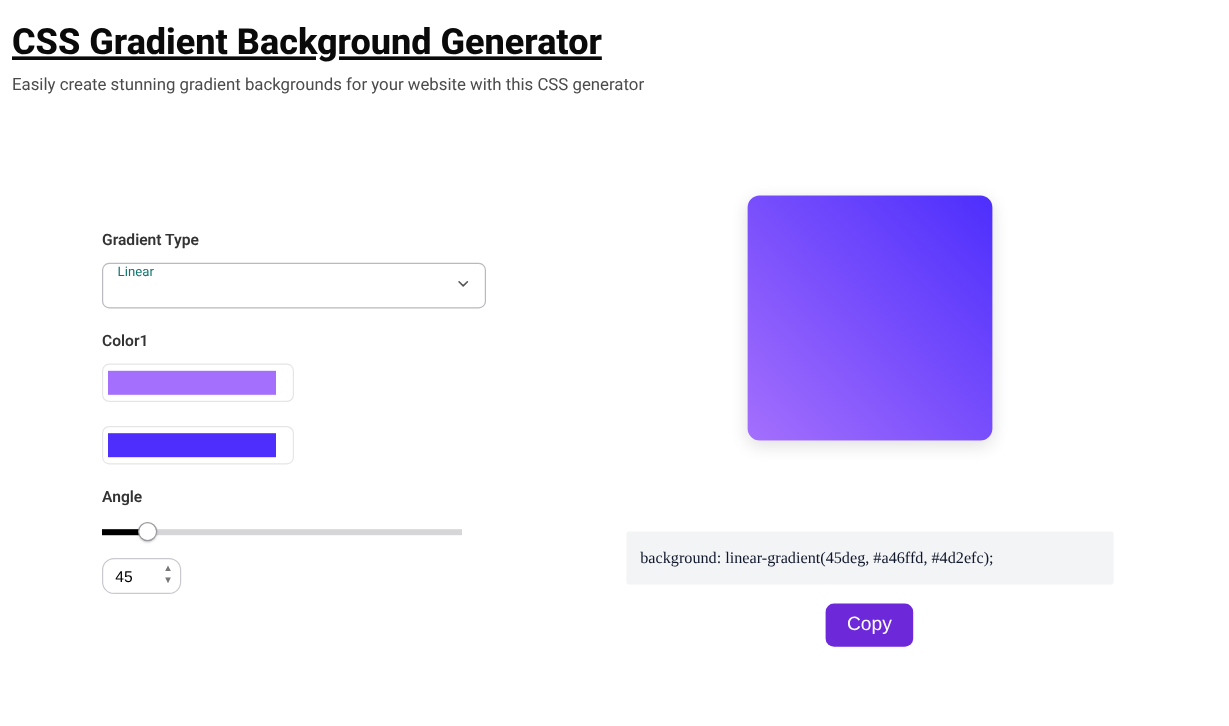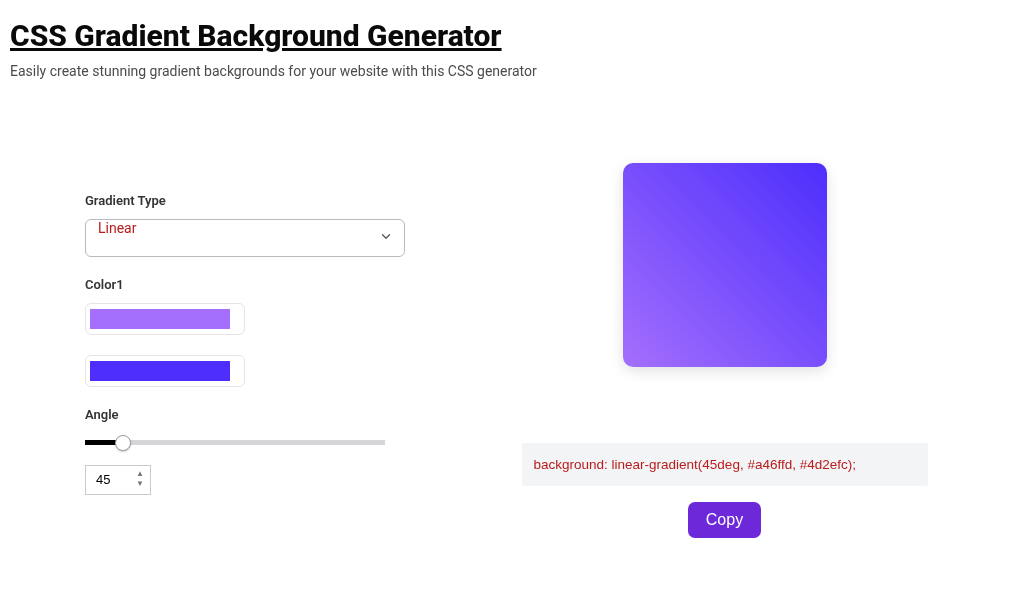--- a/index.html
+++ b/index.html
@@ -48,27 +48,27 @@
       position: relative;
       width: 320px;
       margin-bottom: 20px;
     }
     .select {
       width: 100%;
       height: 38px;
       border: 1px solid #b9b9bf;
       border-radius: 6px;
       padding: 0 12px;
-      font-size: 14px;
+      font-size: 11px;
       background: #ffffff;
       appearance: none;
       -webkit-appearance: none;
       -moz-appearance: none;
       cursor: pointer;
-      color: #b91c1c;
+      color: #0f766e;
     }
     .select-chevron {
       position: absolute;
       right: 12px;
       top: 50%;
       transform: translateY(-50%);
       pointer-events: none;
       color: #555;
     }
     .color-box-wrap {
@@ -122,21 +122,21 @@
       border: 1px solid #9a9aa0;
       border-radius: 50%;
       cursor: pointer;
       box-shadow: 0 1px 2px rgba(0,0,0,0.2);
     }
     .number-input-wrap {
       position: relative;
       width: 66px;
       height: 30px;
       border: 1px solid #c9c9cf;
-      border-radius: 0;
+      border-radius: 10px;
       display: flex;
       align-items: center;
       background: #fff;
     }
     .number-input {
       border: none;
       outline: none;
       width: 40px;
       padding-left: 10px;
       font-size: 13px;
@@ -172,23 +172,23 @@
       height: 204px;
       border-radius: 10px;
       margin-top: 14px;
       margin-bottom: 76px;
       box-shadow: 0 4px 14px rgba(0,0,0,0.12);
     }
     .code-block {
       width: 406px;
       background: #f3f4f6;
       padding: 14px 12px;
-      font-family: Liberation Sans, sans-serif;
+      font-family: Liberation Serif, serif;
       font-size: 13.5px;
-      color: #b91c1c;
+      color: #0f172a;
       border-radius: 2px;
       margin-bottom: 16px;
       white-space: nowrap;
     }
     .copy-button {
       background: #6d28d9;
       color: #fff;
       border: none;
       border-radius: 7px;
       padding: 9px 18px;

